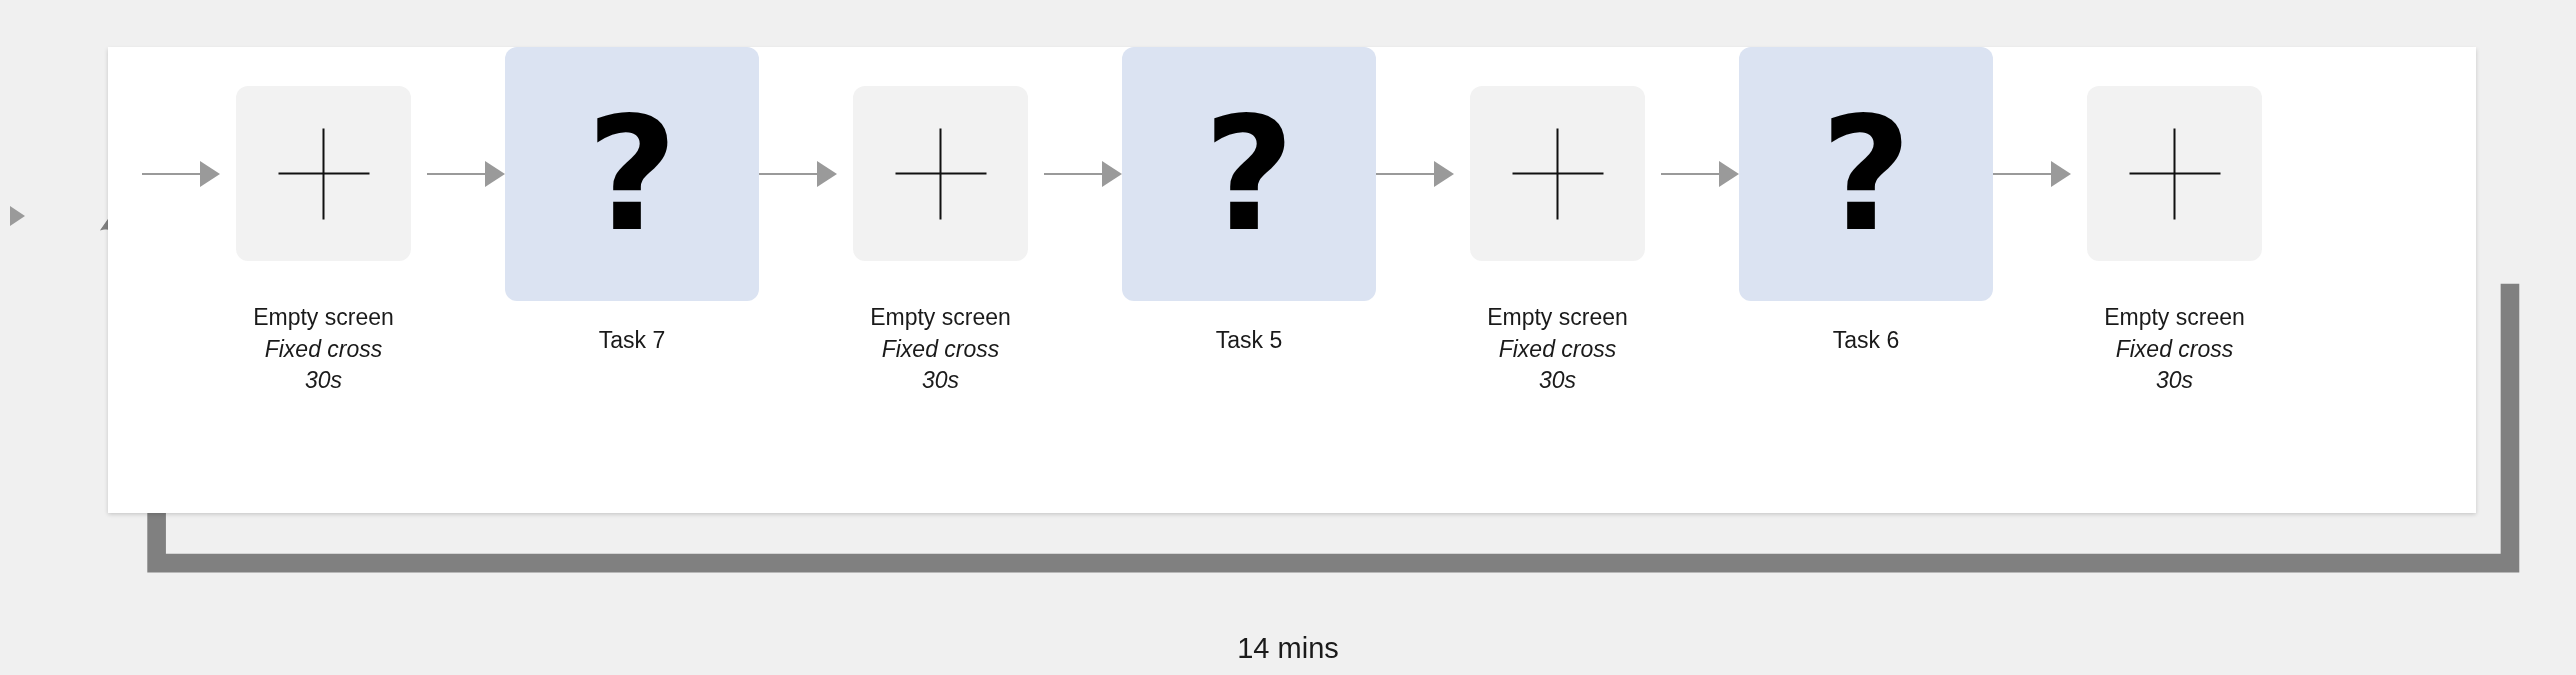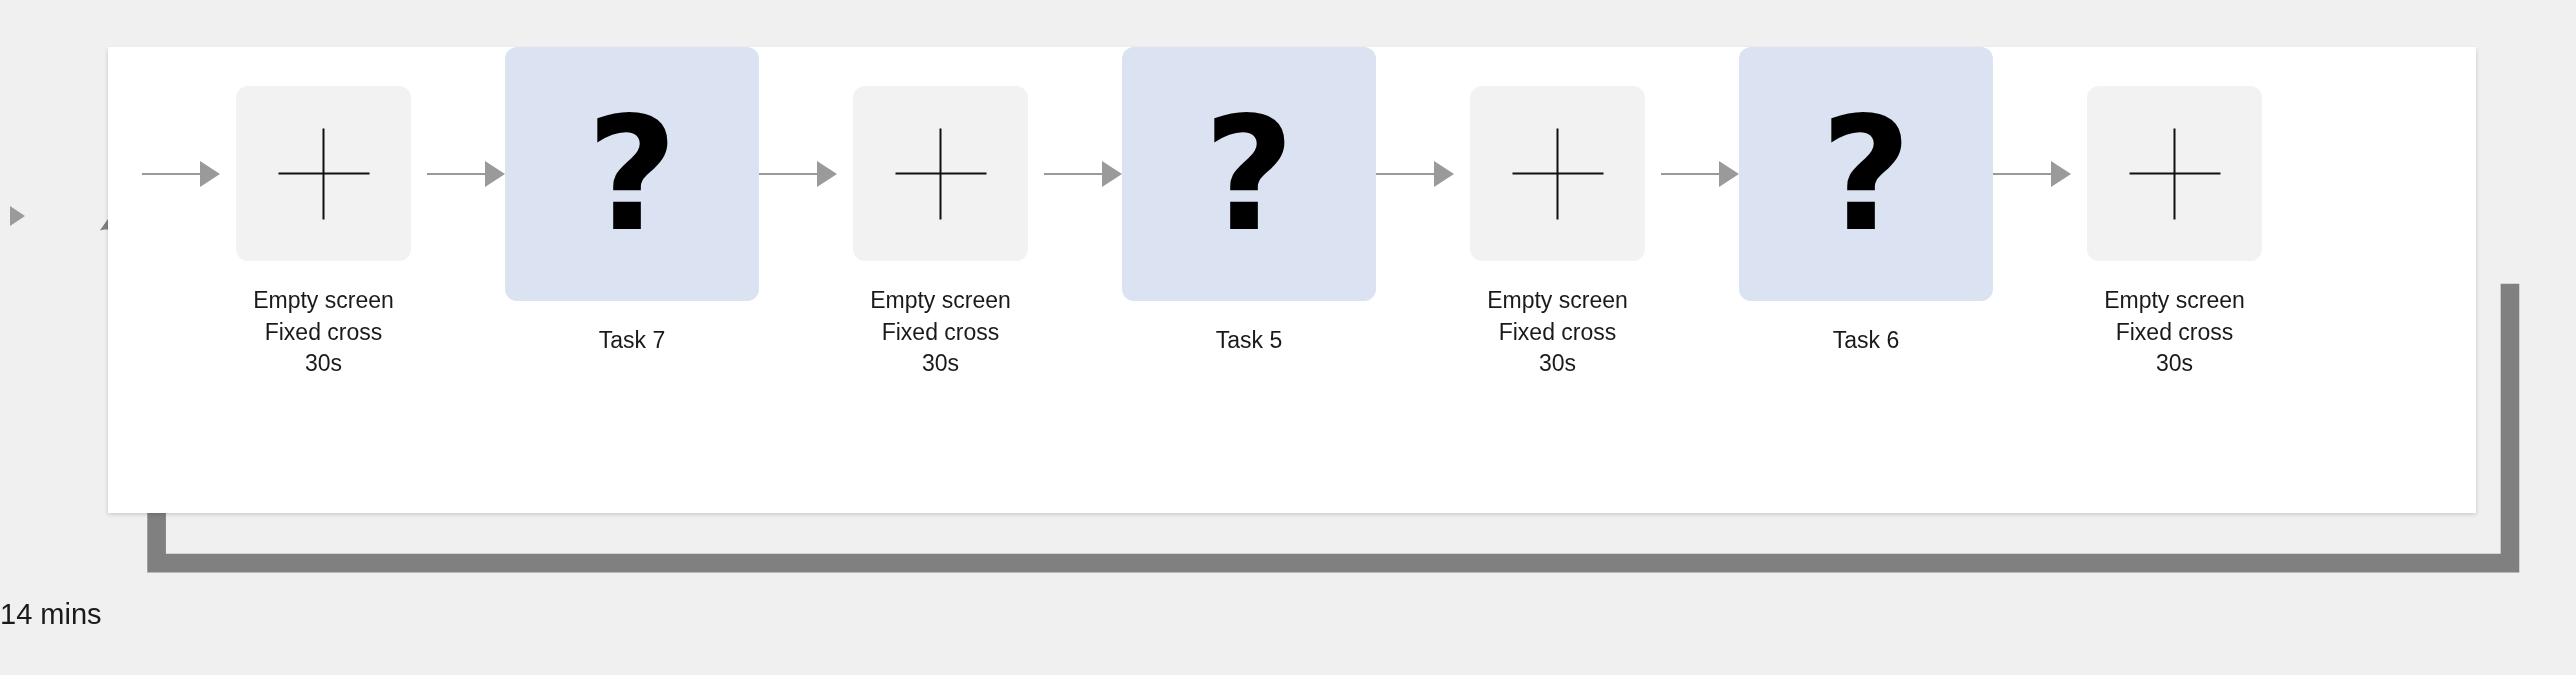--- a/index.html
+++ b/index.html
@@ -33,21 +33,21 @@
 
   
   .flow {
     position: absolute; left: 108px; top: 47px;
     width: 2368px; height: 466px;
     display: flex; align-items: flex-start;
     padding: 0 34px;
   }
   .step { display: flex; flex-direction: column; align-items: center; }
   .step.calib  { width: 254px; }
-  .step.empty  { width: 207px; }
+  .step.empty  { width: 207px; gap: 17px; }
   .step.task   { width: 254px; }
 
   .screen { position: relative; border-radius: 12px; }
 
   .screen.calib {
     width: 254px; height: 254px;
     background: #a8a8a8;
     margin-top: 0px;
   }
   .screen.empty {
@@ -79,36 +79,36 @@
     font-family: "DejaVu Sans", sans-serif;
     font-size: 157px; font-weight: bold; color: #000;
     line-height: 1;
   }
 
   
   .labels {
     margin-top: 24px; text-align: center; color: #1a1a1a;
     font-size: 23px; line-height: 1.38; white-space: nowrap;
   }
-  .labels .l2, .labels .l3 { display: block; }
+  .labels .l2, .labels .l3 { display: block; font-style: italic; }
   .labels .it { font-style: italic; }
   .conn-wrap { width: 78px; display: flex; align-items: flex-start; }
   .conn-inner { width: 78px; height: 254px; position: relative; display:flex; align-items:center; }
   .conn-inner .shaft2 { height: 2.5px; background:#9a9a9a; width: 59px; margin-left: 0; }
   .conn-inner .head2 {
     width: 0; height: 0;
     border-left: 20.3px solid #9a9a9a;
     border-top: 13.5px solid transparent;
     border-bottom: 13.5px solid transparent;
   }
 
   
   .caption {
-    position: absolute; left: 0; top: 598px; width: 2576px;
-    text-align: left; font-size: 29px; color: #1a1a1a;
+    position: absolute; left: 0; top: 632px; width: 2576px;
+    text-align: center; font-size: 29px; color: #1a1a1a;
   }
 </style>
 </head>
 <body>
 
 <div id="stage">
 
   <svg class="loop-svg" viewBox="0 0 3043 798">
     <path d="M 2965 335 L 2965 665 L 185 665 L 185 245" fill="none" stroke="#808080" stroke-width="22"></path>
     <polygon points="185,176 118,272 185,256 244,298" fill="#808080"></polygon>

